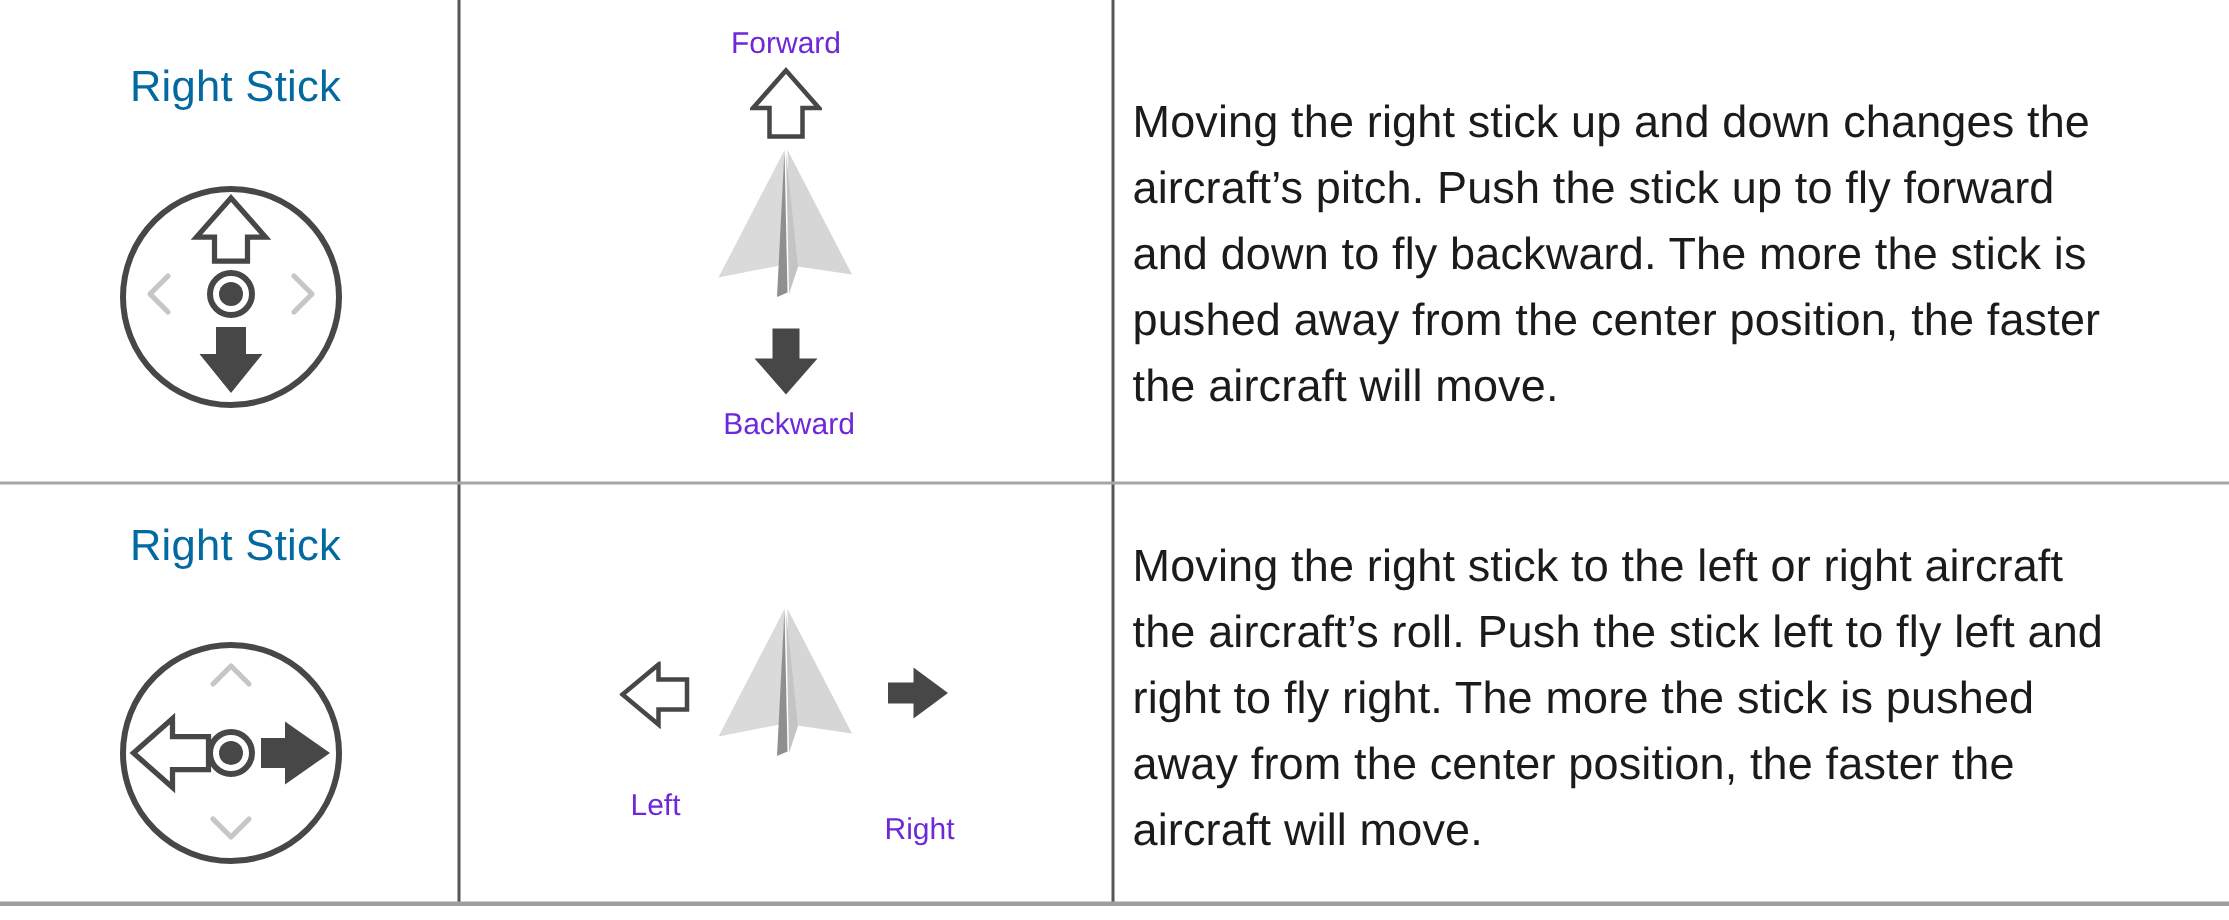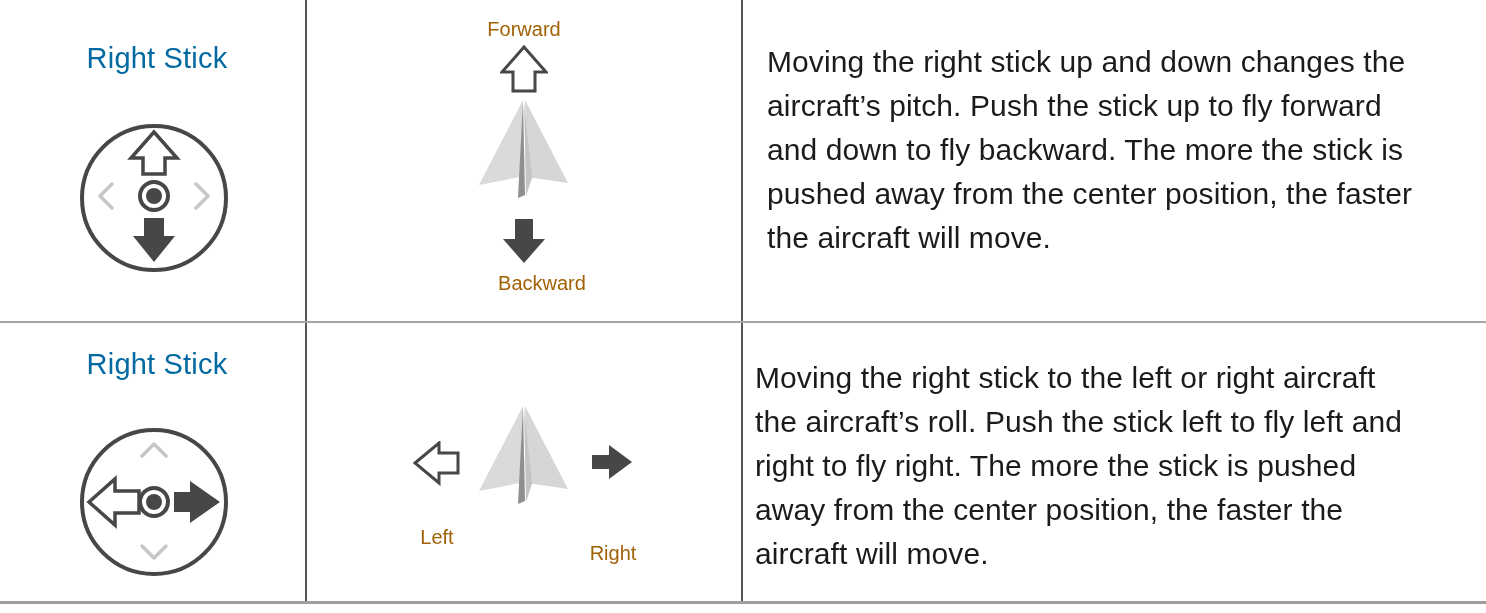--- a/index.html
+++ b/index.html
@@ -29,21 +29,21 @@
   .abs { position: absolute; }
   .stick-label {
     left: 0;
     width: 314px;
     text-align: center;
     font-size: 29px;
     color: #0369a1;
     letter-spacing: 0.2px;
   }
   .dir-label {
-    color: #a16207;
+    color: #6d28d9;
     font-size: 20px;
     text-align: center;
   }
   .description {
     left: 755px;
     width: 710px;
     font-size: 30px;
     line-height: 44px;
     color: #1b1b1b;
     white-space: pre-line;
@@ -88,23 +88,23 @@
       <polygon points="52,2 8,87 49,79" fill="#dadada"></polygon>
       <polygon points="54,2 97,85 56,79" fill="#d6d6d6"></polygon>
       <polygon points="53,4 55,98 61,80" fill="#c4c4c4"></polygon>
       <polygon points="52,2 47,100 54,97" fill="#8f8f8f"></polygon>
     </svg>
 
     <svg class="abs" style="left:502px; top:217px;" width="44" height="48" viewBox="0 0 44 48">
       <path d="M13 2 L31 2 L31 22 L43 22 L22 46 L1 22 L13 22 Z" fill="#474747"></path>
     </svg>
 
-    <div class="abs dir-label" style="left:324px; width:436px; top:272px;">Backward</div>
+    <div class="abs dir-label" style="left:308px; width:436px; top:272px;">Backward</div>
 
-    <div class="abs description" style="top:40px;margin-left:12px;">Moving the right stick up and down changes the
+    <div class="abs description" style="top:60px;">Moving the right stick up and down changes the
 aircraft’s pitch. Push the stick up to fly forward
 and down to fly backward. The more the stick is
 pushed away from the center position, the faster
 the aircraft will move.</div>
   </div>
 
   <div>
 
     <div class="abs stick-label" style="top:348px;">Right Stick</div>
 

